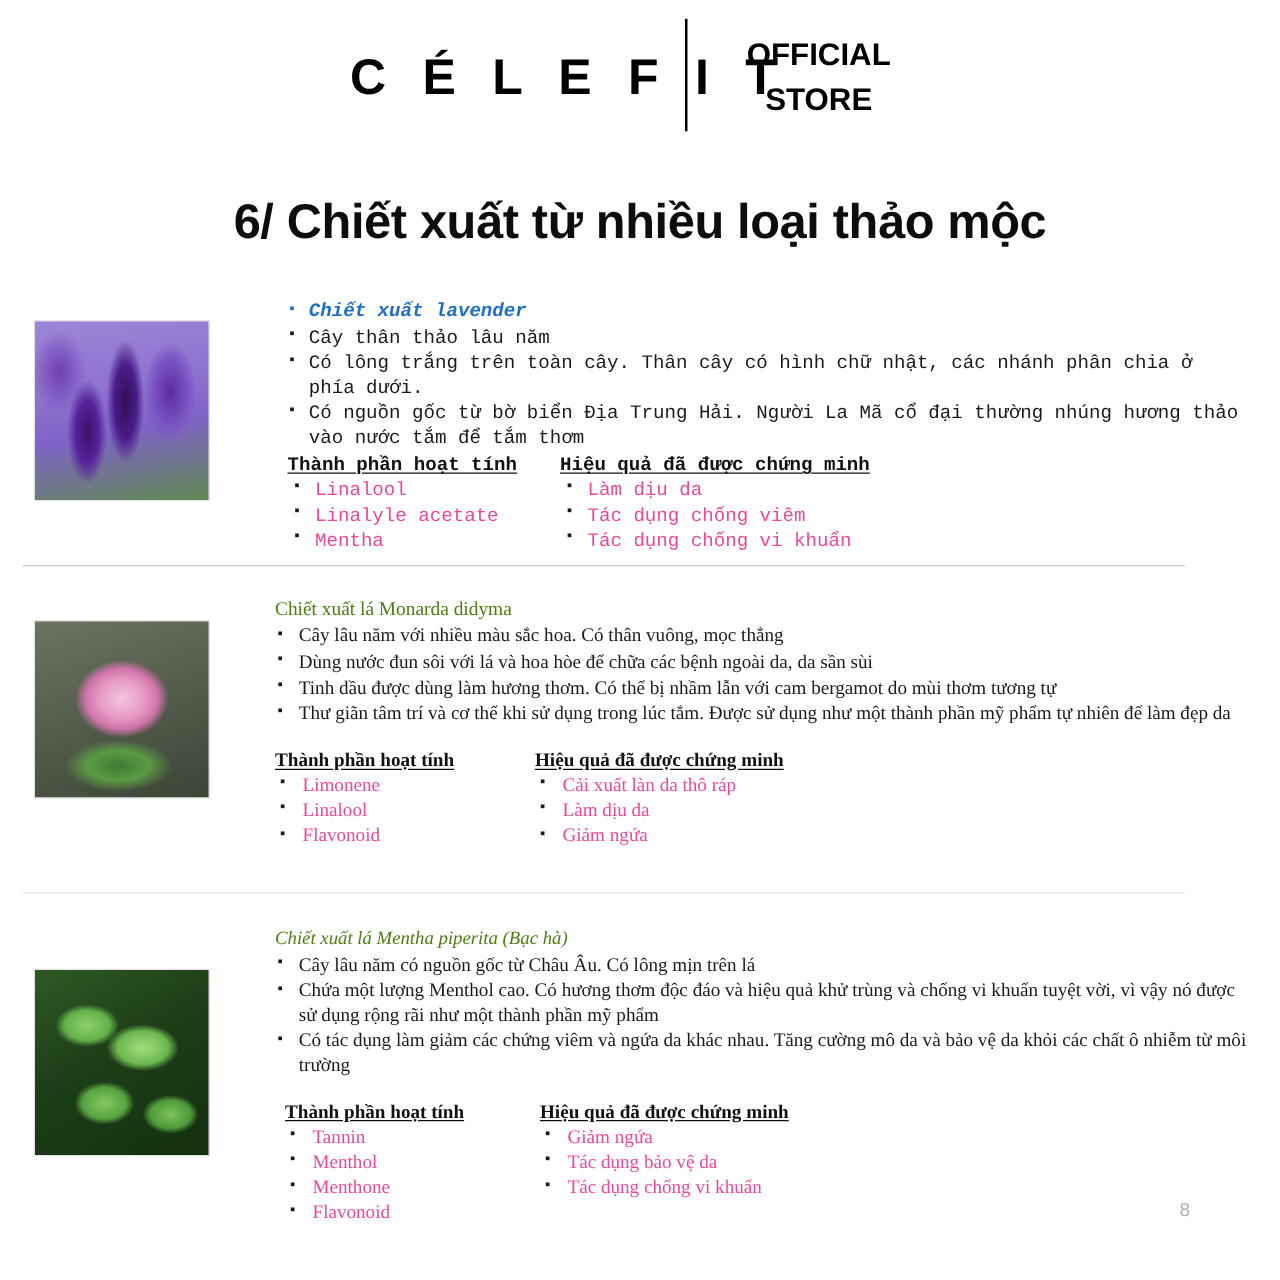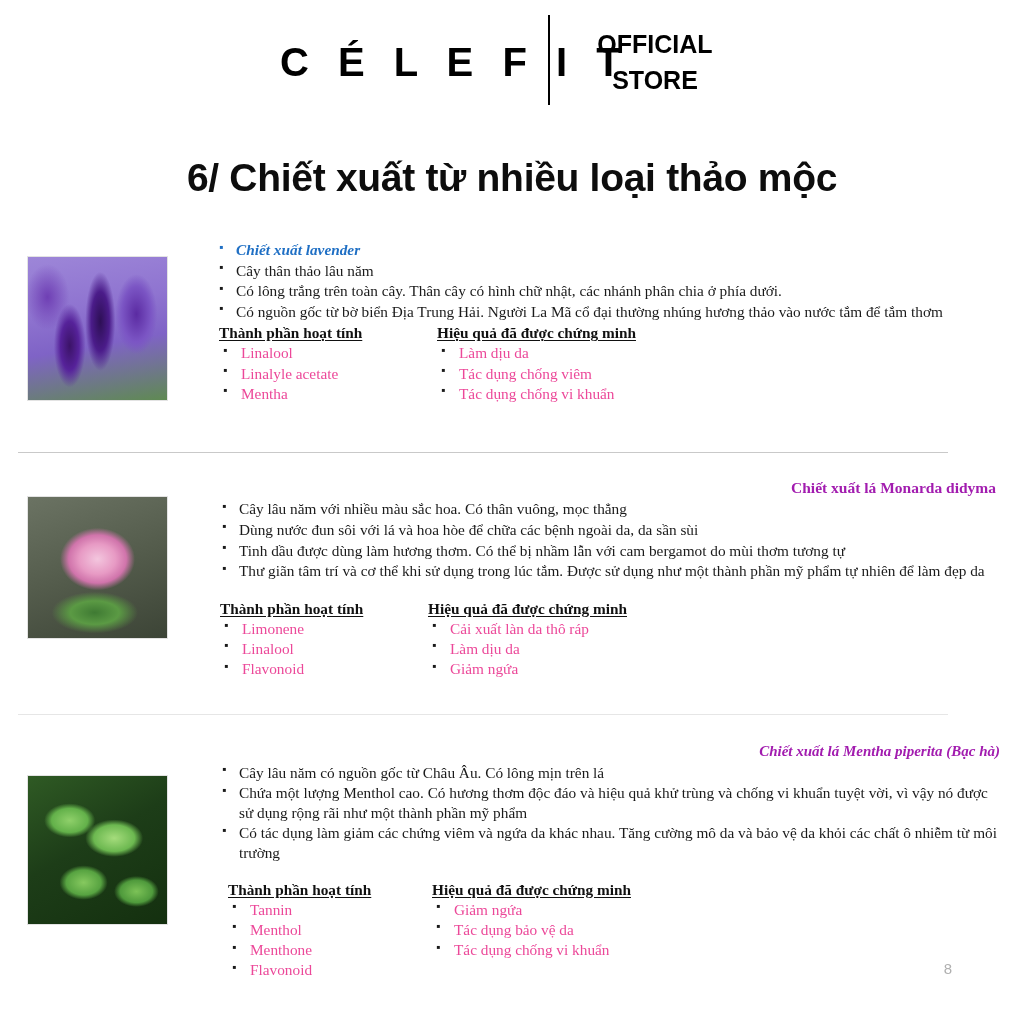--- a/index.html
+++ b/index.html
@@ -98,26 +98,25 @@
       radial-gradient(ellipse 34px 22px at 62% 42%, #a5dc7c 0%, #6cb850 60%, rgba(80,150,60,0) 85%),
       radial-gradient(ellipse 28px 20px at 40% 72%, #86c95f 0%, #57a341 62%, rgba(70,140,55,0) 86%),
       radial-gradient(ellipse 26px 18px at 78% 78%, #7cc257 0%, #4f9a3c 62%, rgba(70,140,55,0) 86%),
       linear-gradient(150deg, #2f5a24 0%, #1d3d18 45%, #14300f 100%);
   }
 
   .body-col { position: absolute; }
 
   .head-blue {
     font-family: "Liberation Serif", "DejaVu Serif", serif;
-    font-weight: 700;
+    font-weight: 400;
     font-style: italic;
     font-size: 15px;
-    color: #a21caf;
+    color: #4d7c0f;
     line-height: 1.25;
-    text-align: right;
   }
   .head-blue.upright { font-style: normal; font-size: 15.5px; }
 
   ul.bul { list-style: none; }
   ul.bul > li {
     position: relative;
     padding-left: 19px;
     font-size: 15.3px;
     line-height: 1.28;
     color: #1a1a1a;
@@ -186,21 +185,21 @@
       <div>OFFICIAL</div>
       <div>STORE</div>
     </div>
   </div>
 
   <div class="slide-title">6/ Chiết xuất từ nhiều loại thảo mộc</div>
 
   <div class="section sec1">
     <div class="thumb thumb-1 img-lavender"></div>
 
-    <div class="body-col" style="left:217px; top:0px; width:768px;">
+    <div class="body-col" style="left:228px; top:0px; width:768px;font-family:Liberation Mono, monospace;">
       <ul class="bul">
         <li class="blue">Chiết xuất lavender</li>
         <li>Cây thân thảo lâu năm</li>
         <li>Có lông trắng trên toàn cây. Thân cây có hình chữ nhật, các nhánh phân chia ở phía dưới.</li>
         <li>Có nguồn gốc từ bờ biển Địa Trung Hải. Người La Mã cổ đại thường nhúng hương thảo vào nước tắm để tắm thơm</li>
       </ul>
 
       <div class="subcols" style="height:82px; margin-top:3px;">
         <div class="subcol" style="left:2px; width:215px;">
           <div class="subhead">Thành phần hoạt tính</div>

